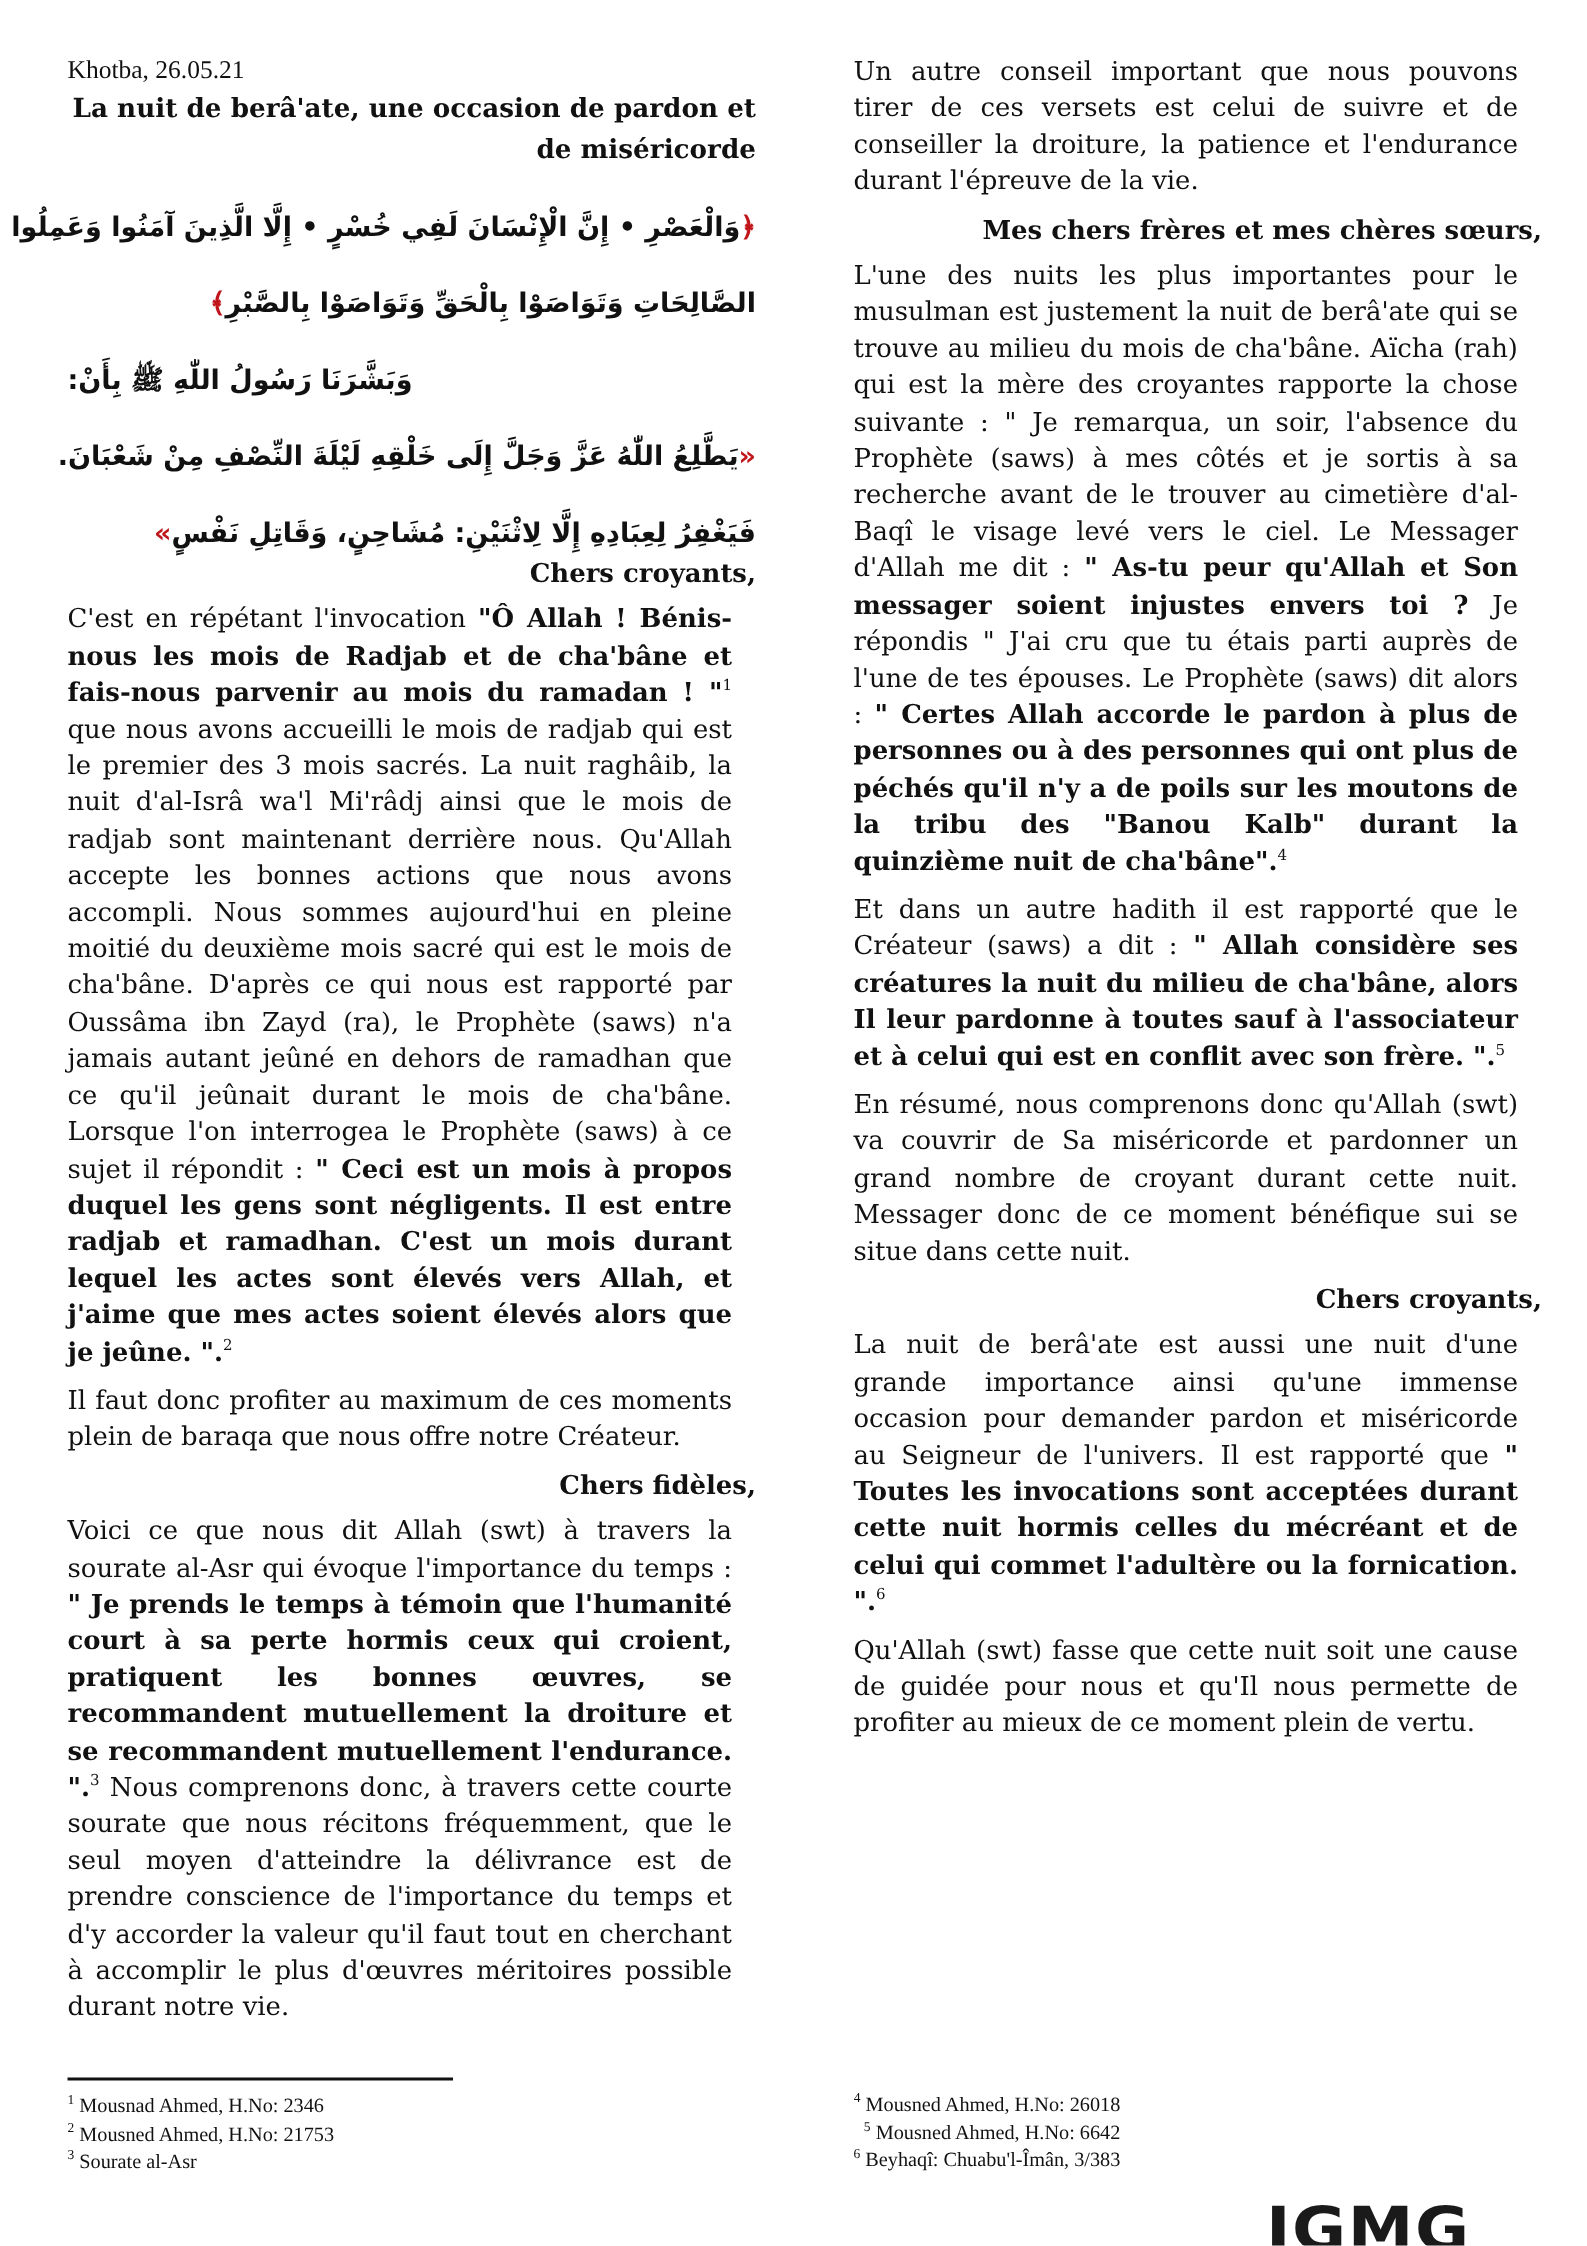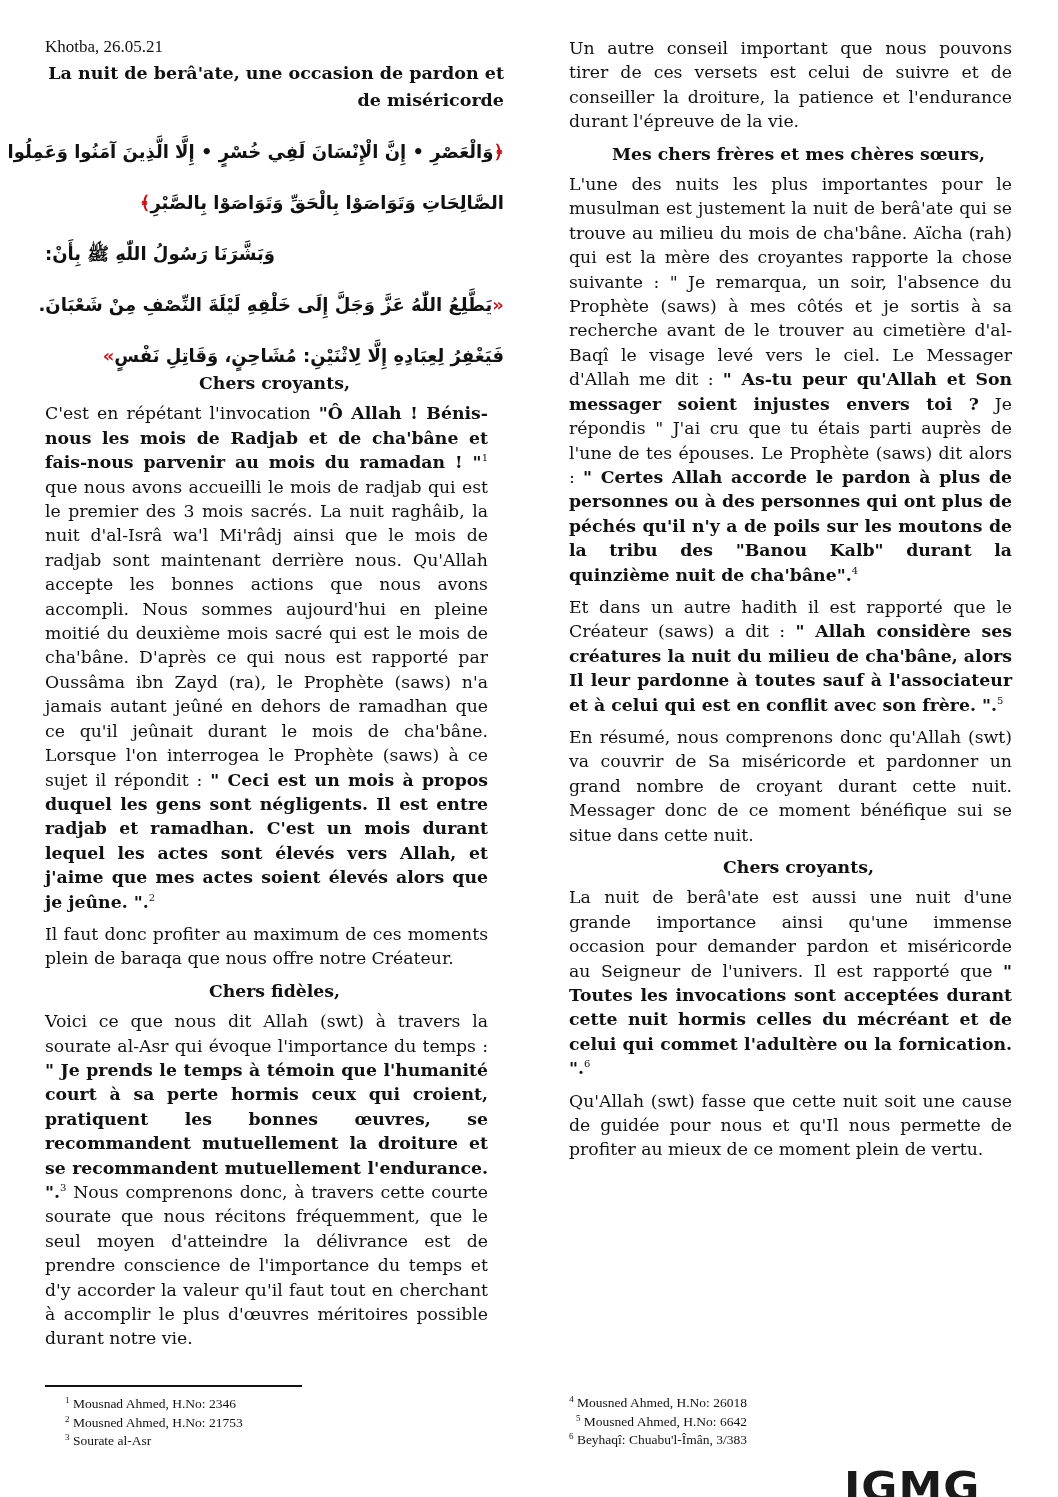--- a/index.html
+++ b/index.html
@@ -4,33 +4,33 @@
 <style>
   html, body { margin: 0; padding: 0; background: #ffffff; }
   body { width: 1058px; height: 1497px; position: relative; overflow: hidden;
          font-family: "DejaVu Serif", "Liberation Serif", serif; color: #111; }
   .col { position: absolute; top: 36px; width: 459px; font-size: 17.3px; line-height: 24.4px; }
   .col-left { left: 45px; }
   .col-right { left: 569px; }
   p { margin: 0 16px 8px 0; text-align: justify; }
   .meta { font-family: "Liberation Serif", serif; font-size: 17px; line-height: 22px; margin-bottom: 2px; }
   .title { font-weight: bold; font-size: 17.5px; line-height: 27px; margin: 0 0 2px 0; text-align: right; }
-  .heading { font-weight: bold; margin: 0 0 6px 0; text-align: center; }
+  .heading { font-weight: bold; margin: 0 0 6px 0; text-align: right; }
   b, .b { font-weight: bold; }
   sup { font-size: 10px; line-height: 0; vertical-align: super; }
   .arabic { direction: rtl; text-align: right; font-family: "DejaVu Sans", sans-serif; font-weight: bold;
             font-size: 18px; line-height: 27px; margin: 2px 0 2px 0; }
   .arabic .line { display: block; white-space: nowrap; margin-top: 24px; }
   .arabic .center { text-align: left; }
   .orn { color: #c0161b; }
   .footnotes { position: absolute; top: 1386px; font-family: "Liberation Serif", serif; font-size: 13.5px; line-height: 18.5px; }
   .fn-left { left: 45px; }
   .fn-right { left: 569px; top: 1394px; text-align: right; }
   .fn-rule { position: absolute; left: 45px; top: 1385px; width: 257px; height: 2px; background: #111; }
-  .fn-left .list { margin-top: 9px; margin-left: 20px; }
+  .fn-left .list { margin-top: 9px; }
   .fn sup { font-size: 9px; }
   .logo { position: absolute; left: 836px; top: 1467px; height: 40px; display: flex; align-items: center; flex-direction: column; }
   .logo-mark { width: 38px; height: 38px; background: #1ea583; position: relative; overflow: hidden; }
   .logo-text { font-family: "DejaVu Sans", sans-serif; font-weight: bold; font-size: 44px; letter-spacing: 1px;
                color: #1a1a1a; margin-left: 8px; line-height: 40px; transform: scaleY(0.92); }
 </style>
 </head>
 <body>
 
 <div class="col col-left">

